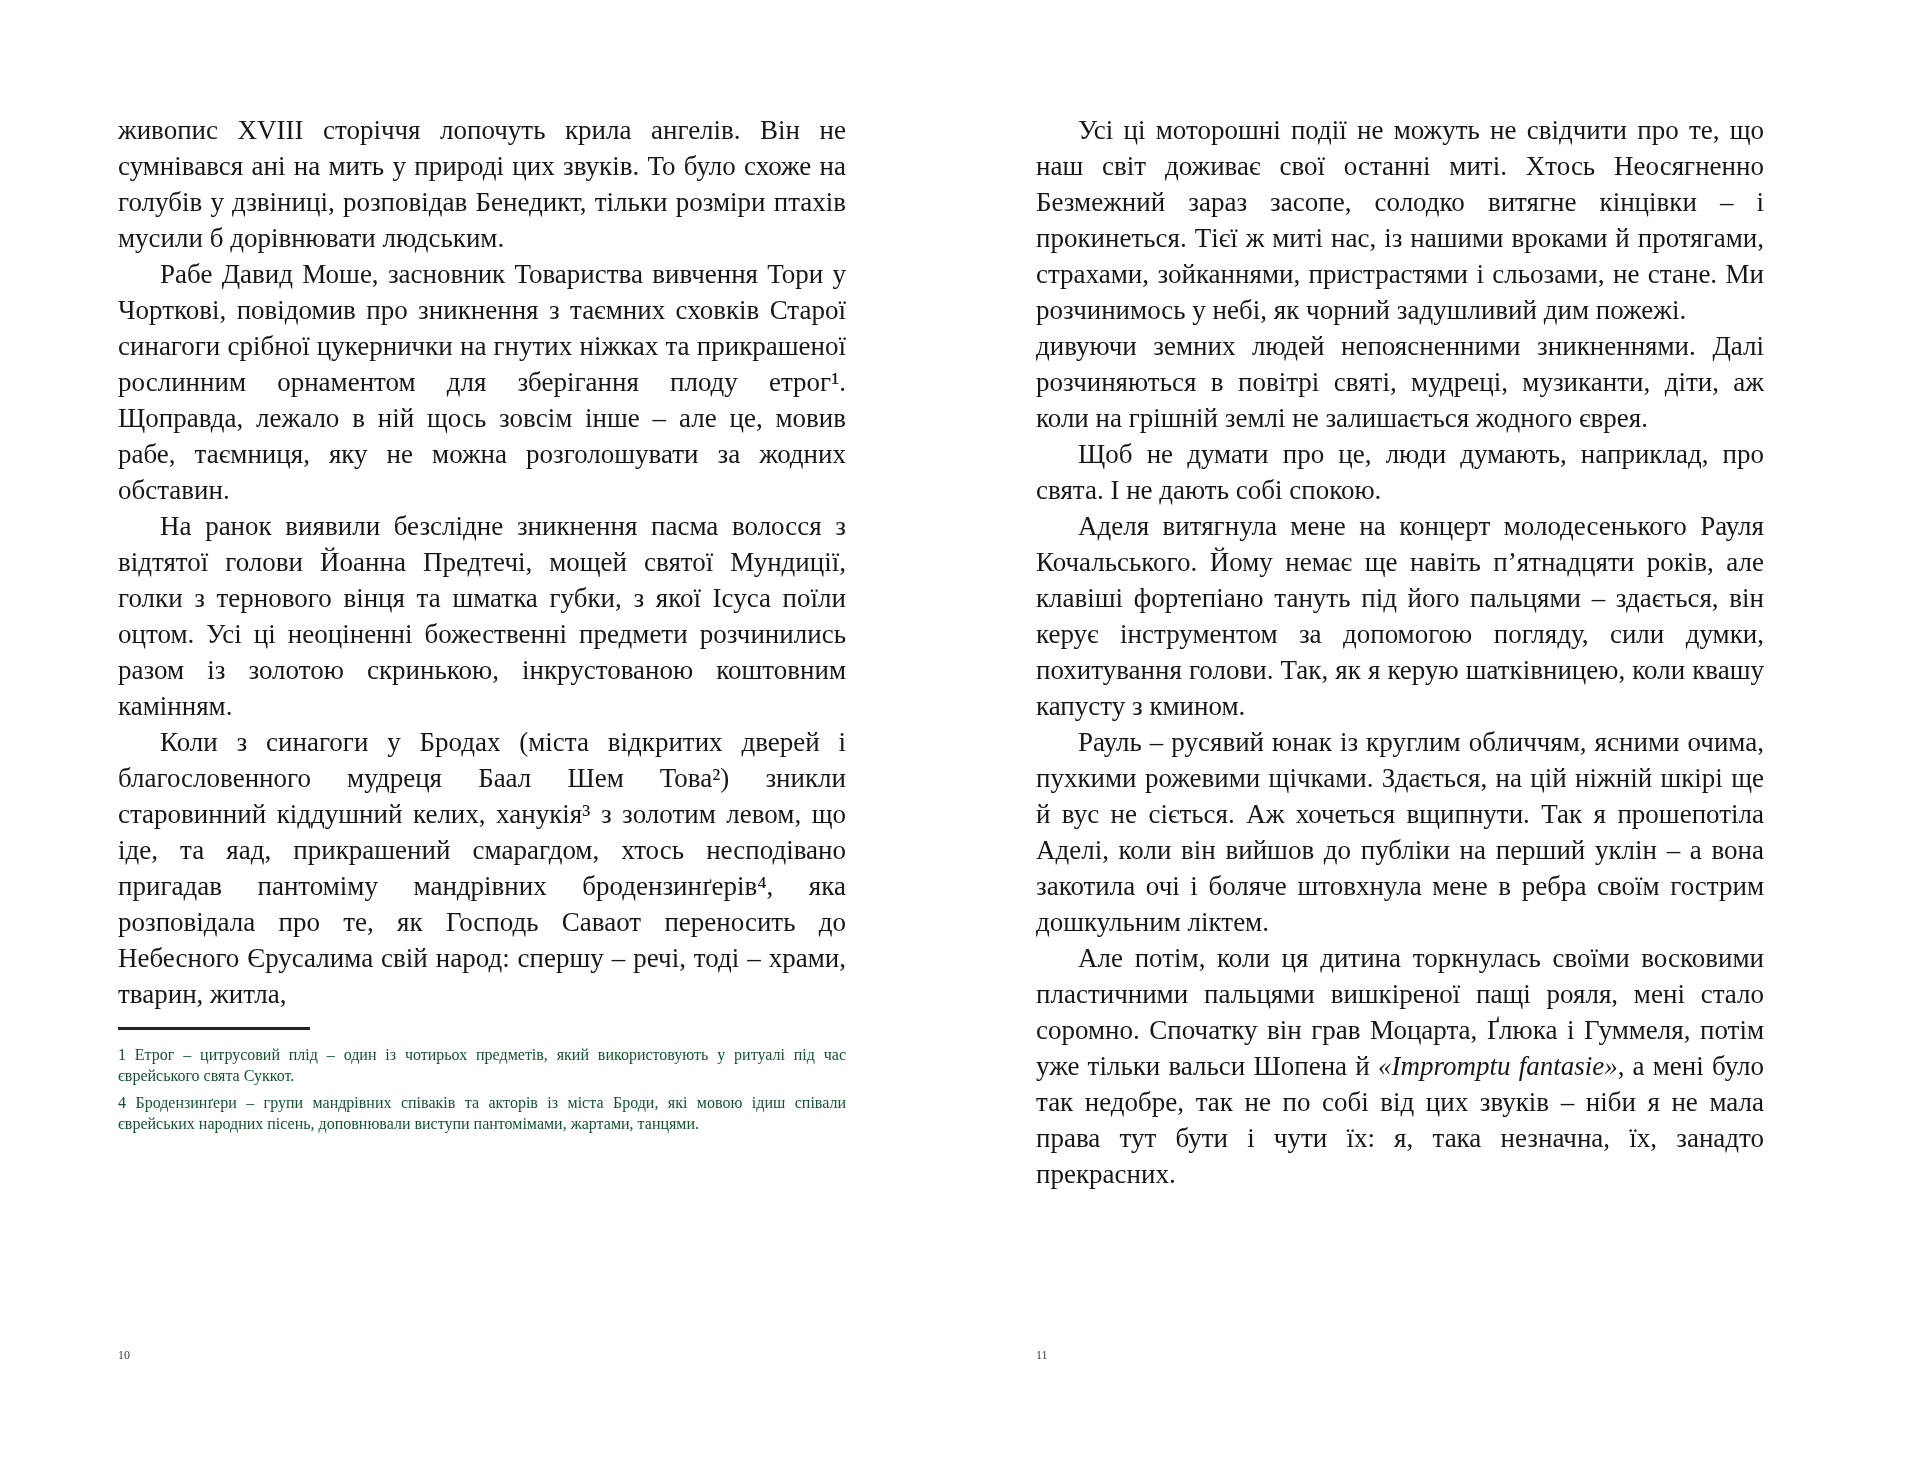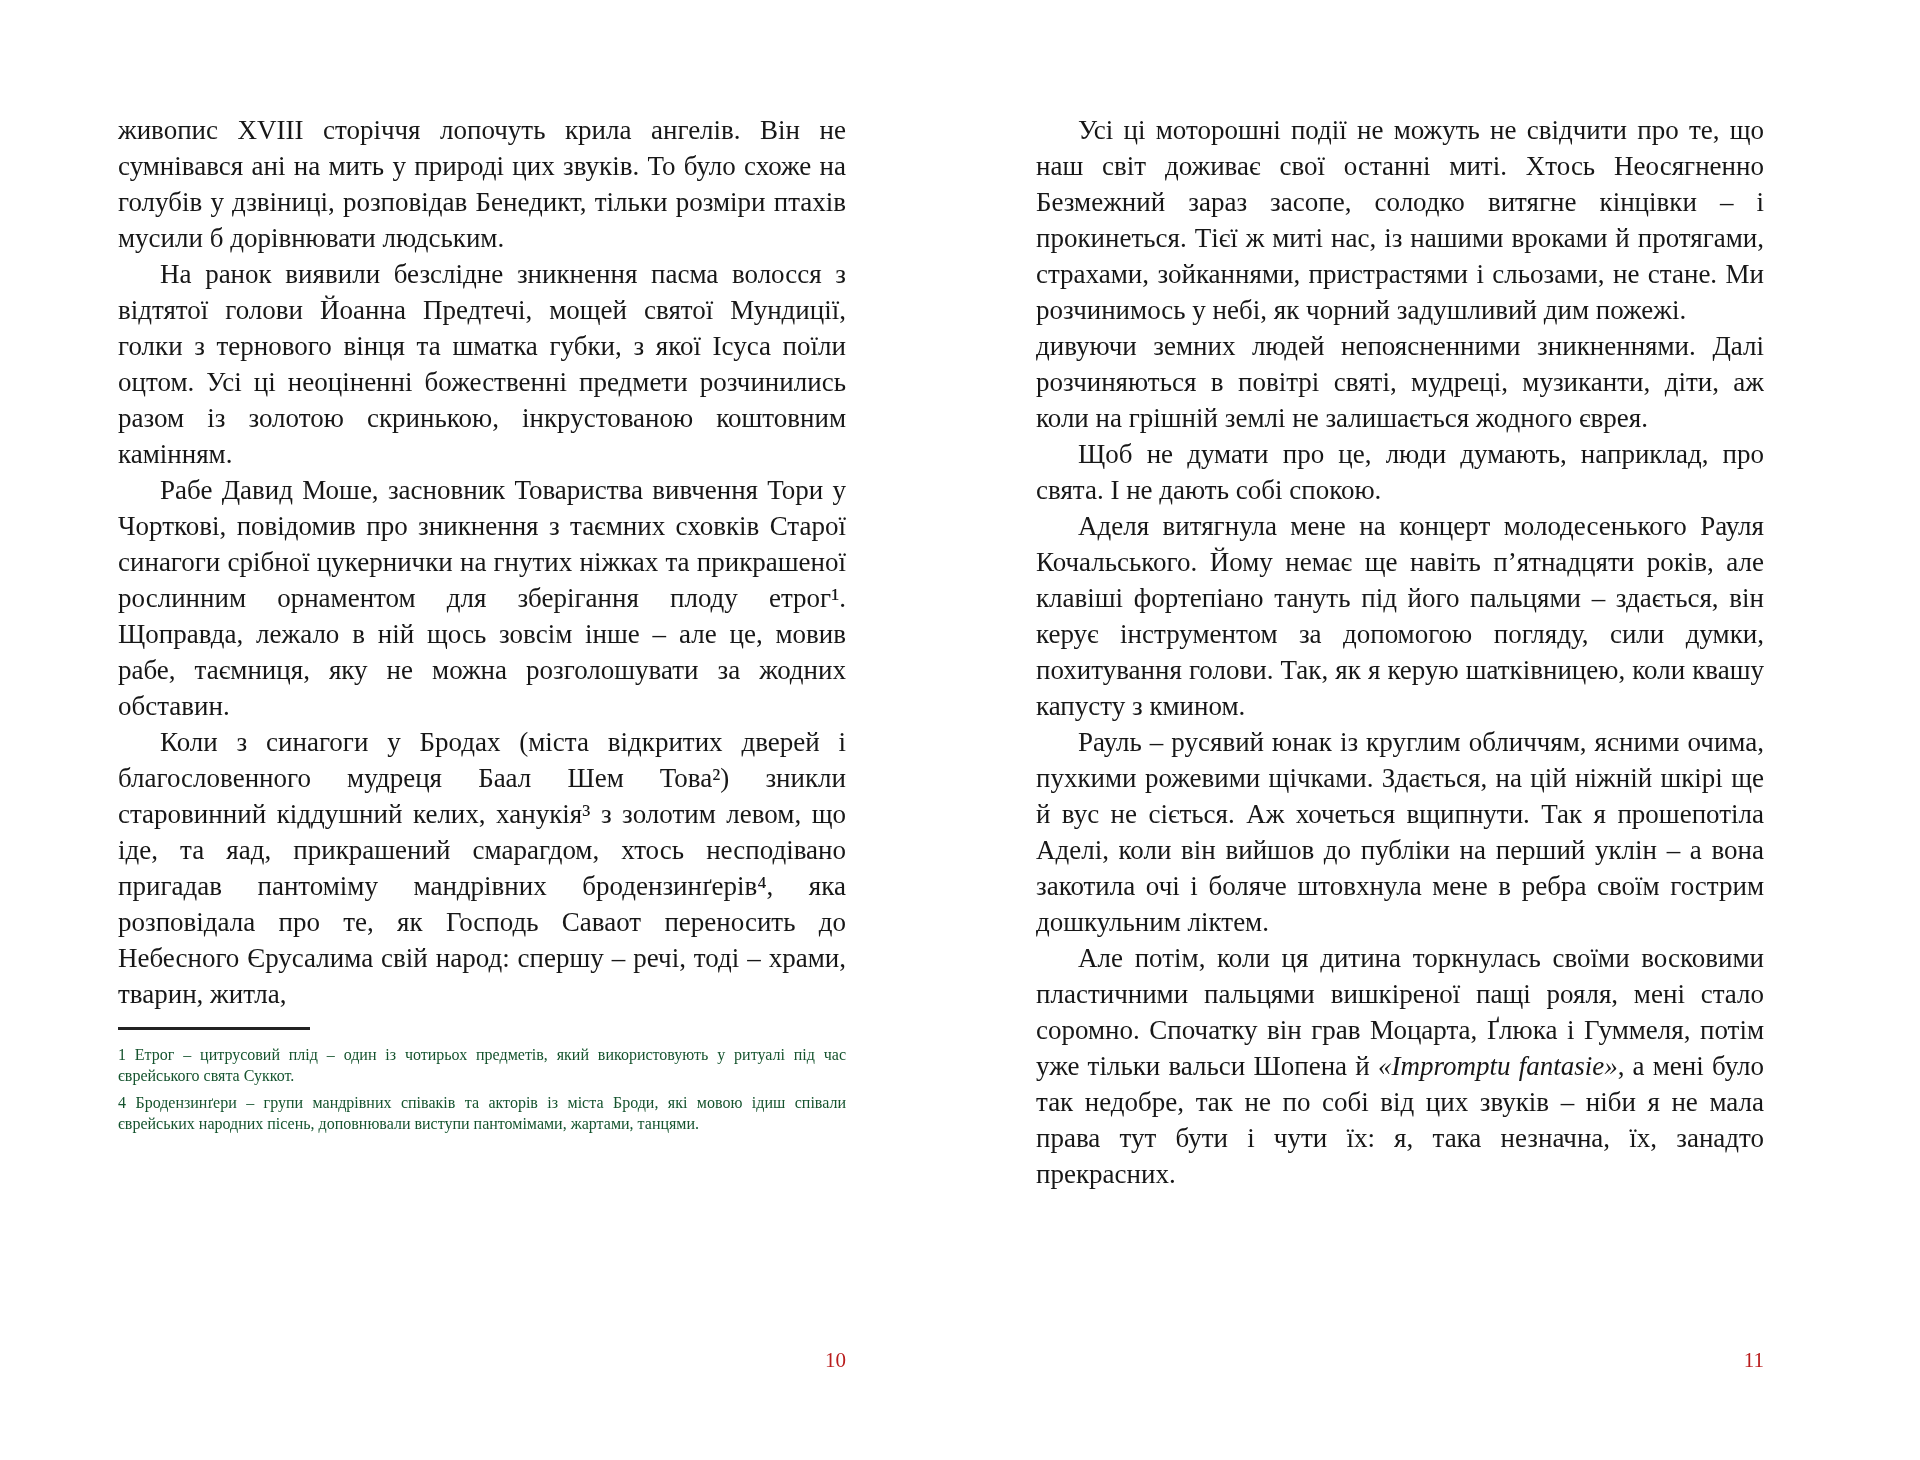--- a/index.html
+++ b/index.html
@@ -51,36 +51,36 @@
     border-top: 3px solid #222222;
     margin-bottom: 14px;
   }
   .footnote {
     margin: 0 0 6px 0;
   }
   .page-number {
     position: absolute;
     top: 1348px;
     width: 728px;
-    text-align: right;
-    font-size: 21px;
-    color: #b91c1c;
+    text-align: left;
+    font-size: 12px;
+    color: #404040;
   }
   .num-left  { left: 118px; }
   .num-right { left: 1036px; }
 </style>
 </head>
 <body>
 
 <div class="spread">
 
   <div class="text-block text-left">
     <p class="para noindent">живопис XVIII сторіччя лопочуть крила ангелів. Він не сумнівався ані на мить у природі цих звуків. То було схоже на голубів у дзвіниці, розповідав Бенедикт, тільки розміри птахів мусили б дорівнювати людським.</p>
+    <p class="para">Рабе Давид Моше, засновник Товариства вивчення Тори у Чорткові, повідомив про зникнення з таємних сховків Старої синагоги срібної цукернички на гнутих ніжках та прикрашеної рослинним орнаментом для зберігання плоду етрог¹. Щоправда, лежало в ній щось зовсім інше – але це, мовив рабе, таємниця, яку не можна розголошувати за жодних обставин.</p>
     <p class="para">На ранок виявили безслідне зникнення пасма волосся з відтятої голови Йоанна Предтечі, мощей святої Мундиції, голки з тернового вінця та шматка губки, з якої Ісуса поїли оцтом. Усі ці неоціненні божественні предмети розчинились разом із золотою скринькою, інкрустованою коштовним камінням.</p>
-    <p class="para">Рабе Давид Моше, засновник Товариства вивчення Тори у Чорткові, повідомив про зникнення з таємних сховків Старої синагоги срібної цукернички на гнутих ніжках та прикрашеної рослинним орнаментом для зберігання плоду етрог¹. Щоправда, лежало в ній щось зовсім інше – але це, мовив рабе, таємниця, яку не можна розголошувати за жодних обставин.</p>
     <p class="para">Коли з синагоги у Бродах (міста відкритих дверей і благословенного мудреця Баал Шем Това²) зникли старовинний кіддушний келих, ханукія³ з золотим левом, що іде, та яад, прикрашений смарагдом, хтось несподівано пригадав пантоміму мандрівних бродензинґерів⁴, яка розповідала про те, як Господь Саваот переносить до Небесного Єрусалима свій народ: спершу – речі, тоді – храми, тварин, житла,</p>
   </div>
 
   <div class="footnotes">
     <div class="footnote-rule"></div>
     <p class="footnote">1 Етрог – цитрусовий плід – один із чотирьох предметів, який використовують у ритуалі під час єврейського свята Суккот.</p>
     <p class="footnote">4 Бродензинґери – групи мандрівних співаків та акторів із міста Броди, які мовою ідиш співали єврейських народних пісень, доповнювали виступи пантомімами, жартами, танцями.</p>
   </div>
 
   <div class="page-number num-left">10</div>

